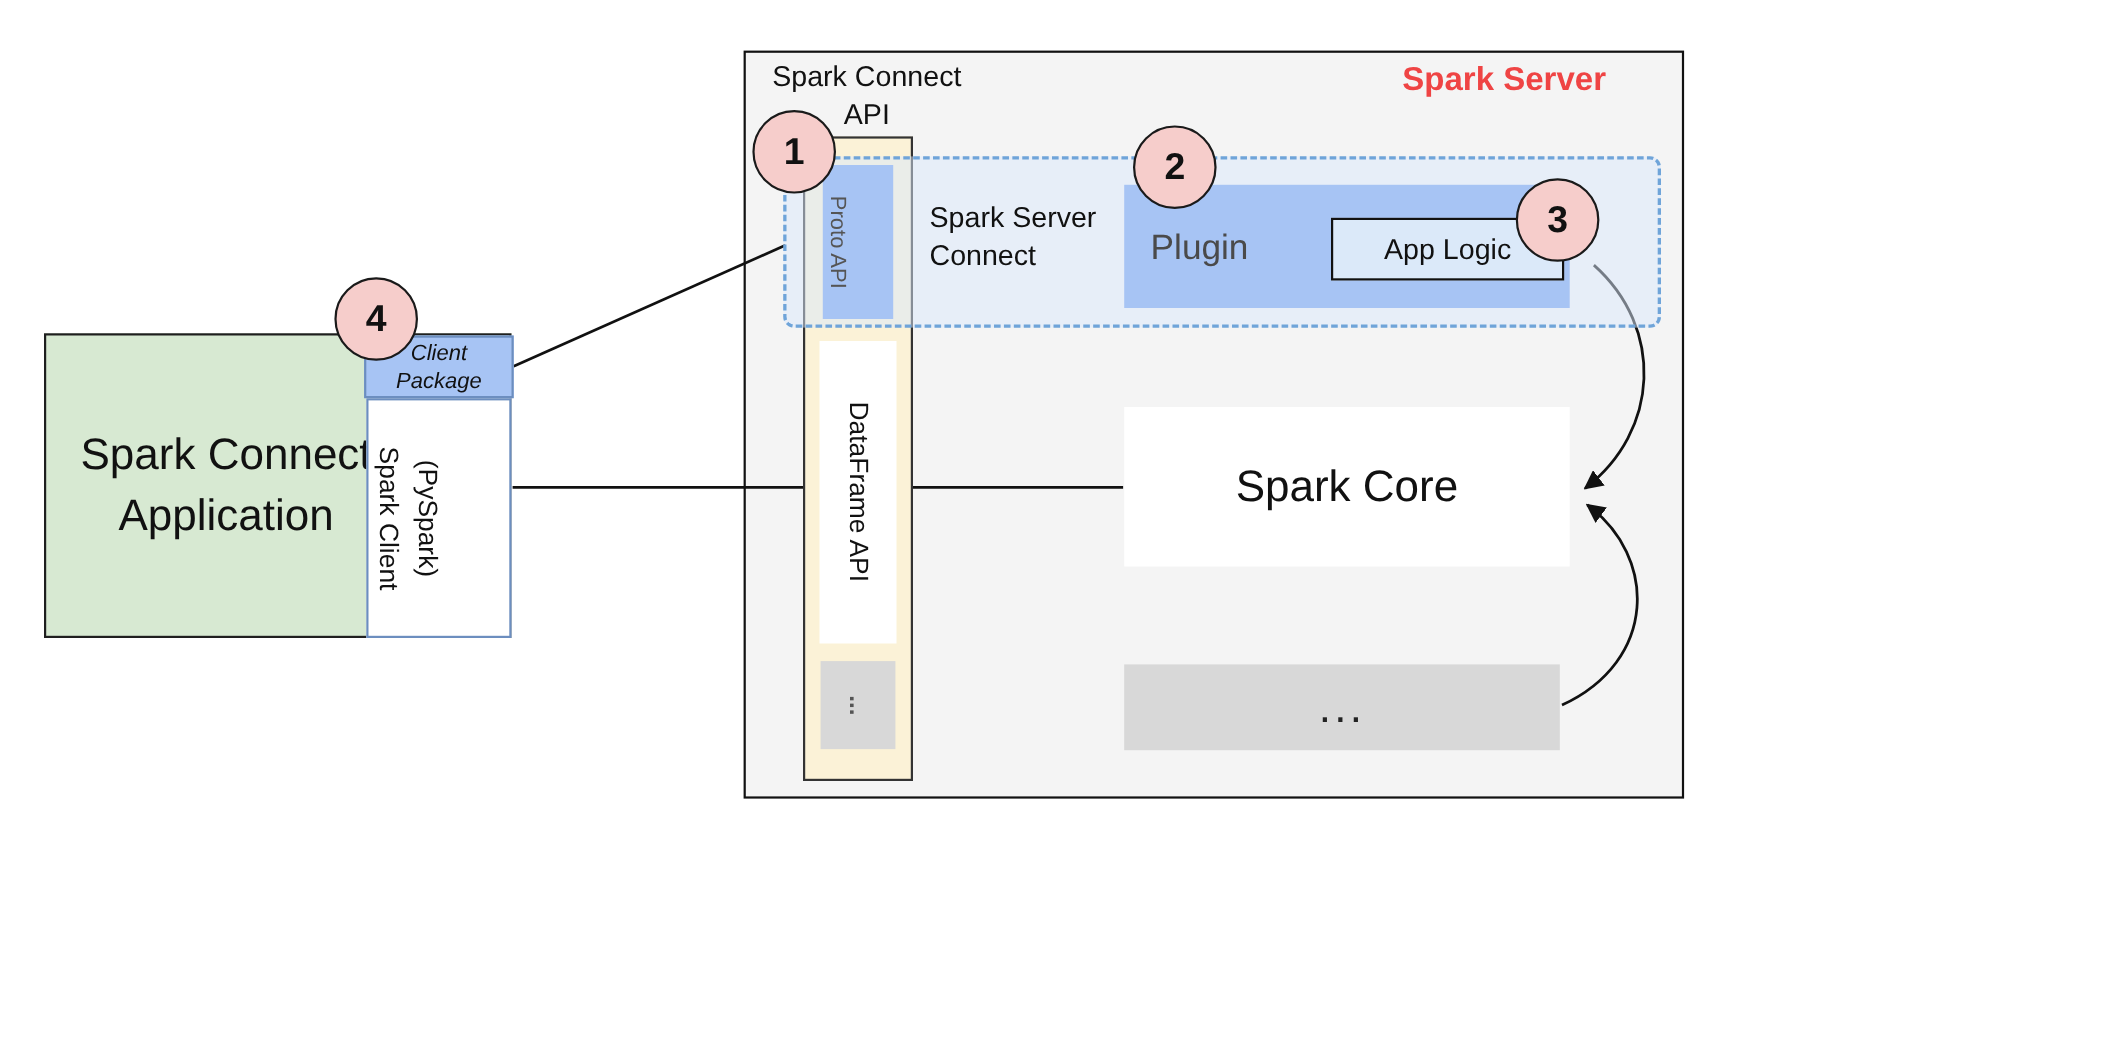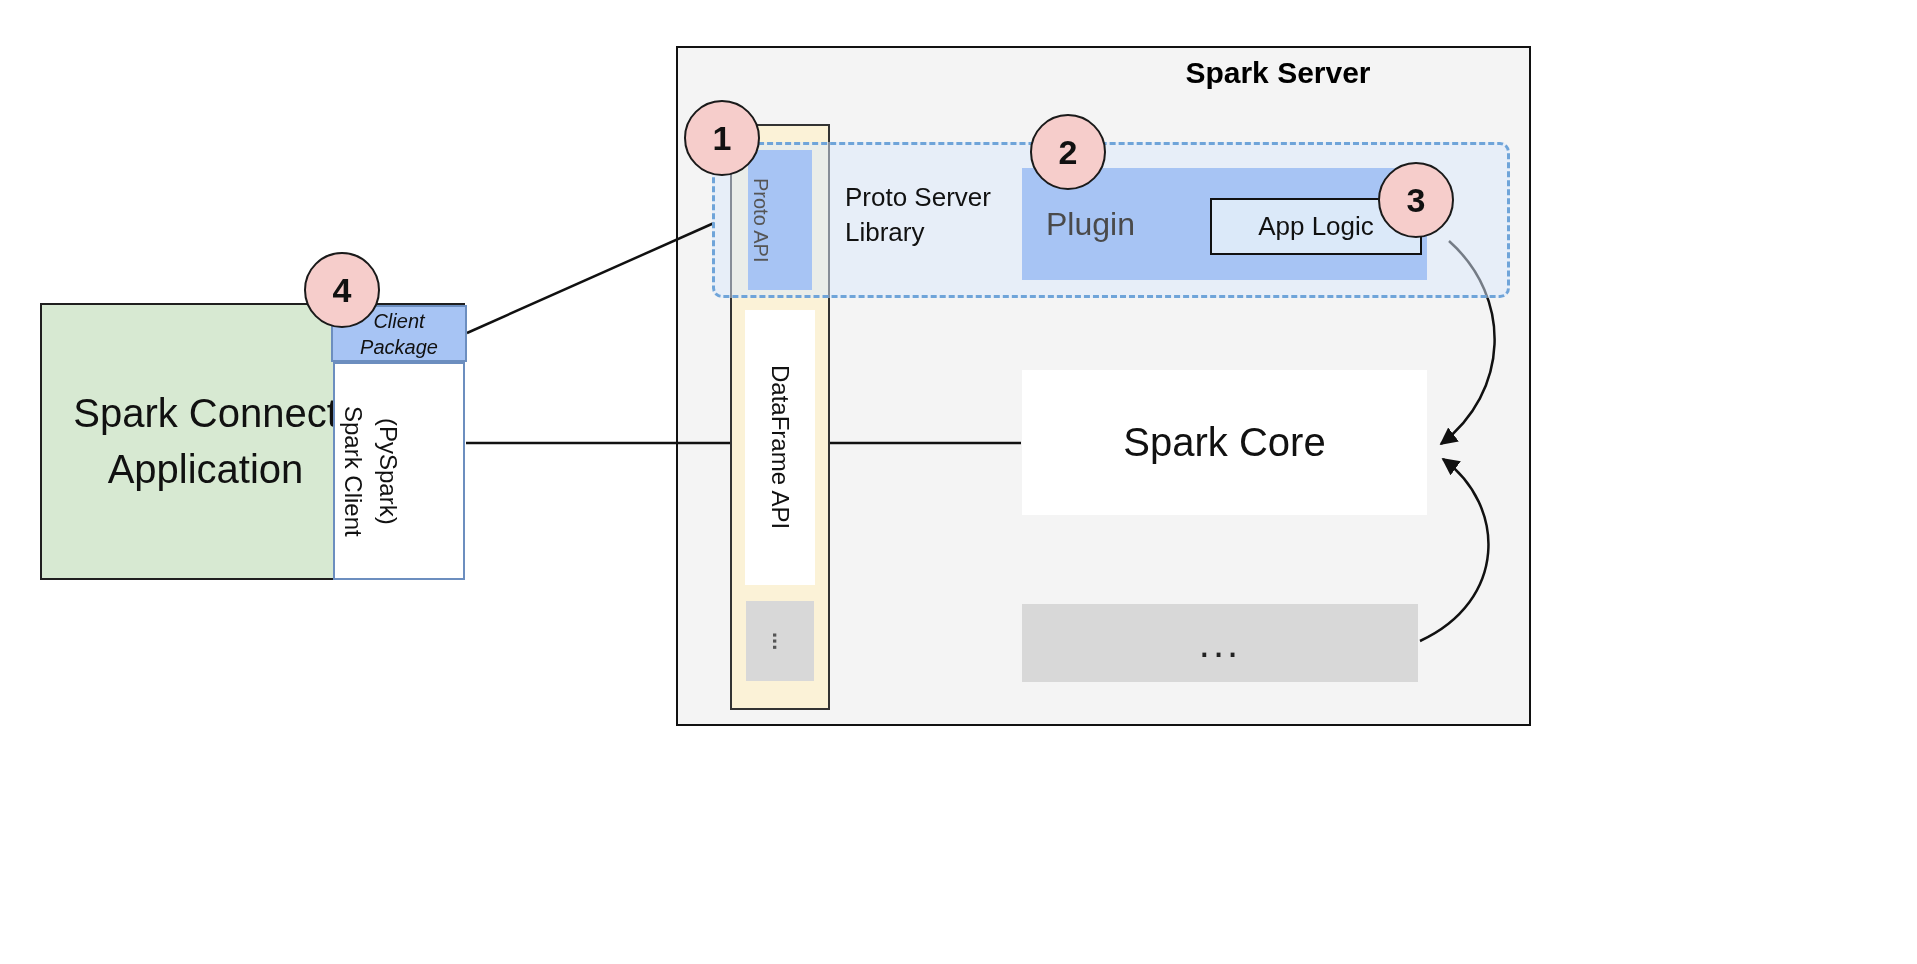--- a/index.html
+++ b/index.html
@@ -5,21 +5,21 @@
   html,body{margin:0;padding:0;background:#ffffff;}
   body{width:1917px;height:964px;overflow:hidden;font-family:"Liberation Sans",sans-serif;}
   .canvas{position:relative;width:1917px;height:964px;background:#ffffff;}
   .abs{position:absolute;box-sizing:border-box;}
 
   
   .server-panel{left:676px;top:46px;width:855px;height:680px;background:#f4f4f4;border:2.5px solid #111;z-index:0;}
   .lines{left:0;top:0;width:1917px;height:964px;z-index:1;pointer-events:none;}
 
   .layer{z-index:2;}
-  .server-title{left:1068px;top:56px;width:420px;text-align:center;font-size:30px;font-weight:bold;color:#000000;}
+  .server-title{left:1040px;top:56px;width:420px;text-align:right;font-size:30px;font-weight:bold;color:#ef4444;}
   .connect-api-label{left:688px;top:52px;width:200px;text-align:center;font-size:26px;color:#111;line-height:1.35;}
 
   .yellow-col{left:730px;top:124px;width:100px;height:586px;background:#fbf2d7;border:2px solid #333;}
   .proto-box{left:748px;top:150px;width:64px;height:140px;background:#a7c4f4;display:flex;align-items:center;justify-content:center;}
   .proto-box .vtext{block-size:74px;font-size:20px;color:#555;line-height:1.25;text-align:center;}
   .df-box{left:745px;top:310px;width:70px;height:275px;background:#ffffff;display:flex;align-items:center;justify-content:center;}
   .df-box .vtext{font-size:24px;color:#111;}
   .mini-gray{left:746px;top:601px;width:68px;height:80px;background:#d8d8d8;display:flex;align-items:center;justify-content:center;}
   .mini-gray .vtext{font-size:22px;color:#555;font-weight:bold;}
 
@@ -61,25 +61,26 @@
         <path d="M0,0 L10,5 L0,10 z" fill="#111"></path>
       </marker>
     </defs>
     <line x1="467" y1="333" x2="714" y2="223" stroke="#111" stroke-width="2.5"></line>
     <line x1="466" y1="443" x2="1021" y2="443" stroke="#111" stroke-width="2.5"></line>
     <path d="M 1449 241 C 1513 298 1509 392 1441 444" fill="none" stroke="#111" stroke-width="2.5" marker-end="url(#arrow)"></path>
     <path d="M 1420 641 C 1507 601 1507 506 1443 459" fill="none" stroke="#111" stroke-width="2.5" marker-end="url(#arrow)"></path>
   </svg>
 
   <div class="abs layer server-title">Spark Server</div>
+  <div class="abs layer connect-api-label">Spark Connect API</div>
 
   <div class="abs layer yellow-col"></div>
 
   <div class="abs layer dashed-lib"></div>
-  <div class="abs layer lib-label">Proto Server Library</div>
+  <div class="abs layer lib-label">Spark Server Connect</div>
 
   <div class="abs layer proto-box">
     <span class="vtext">Proto API</span>
   </div>
   <div class="abs layer df-box">
     <span class="vtext">DataFrame API</span>
   </div>
   <div class="abs layer mini-gray">
     <span class="vtext">...</span>
   </div>

